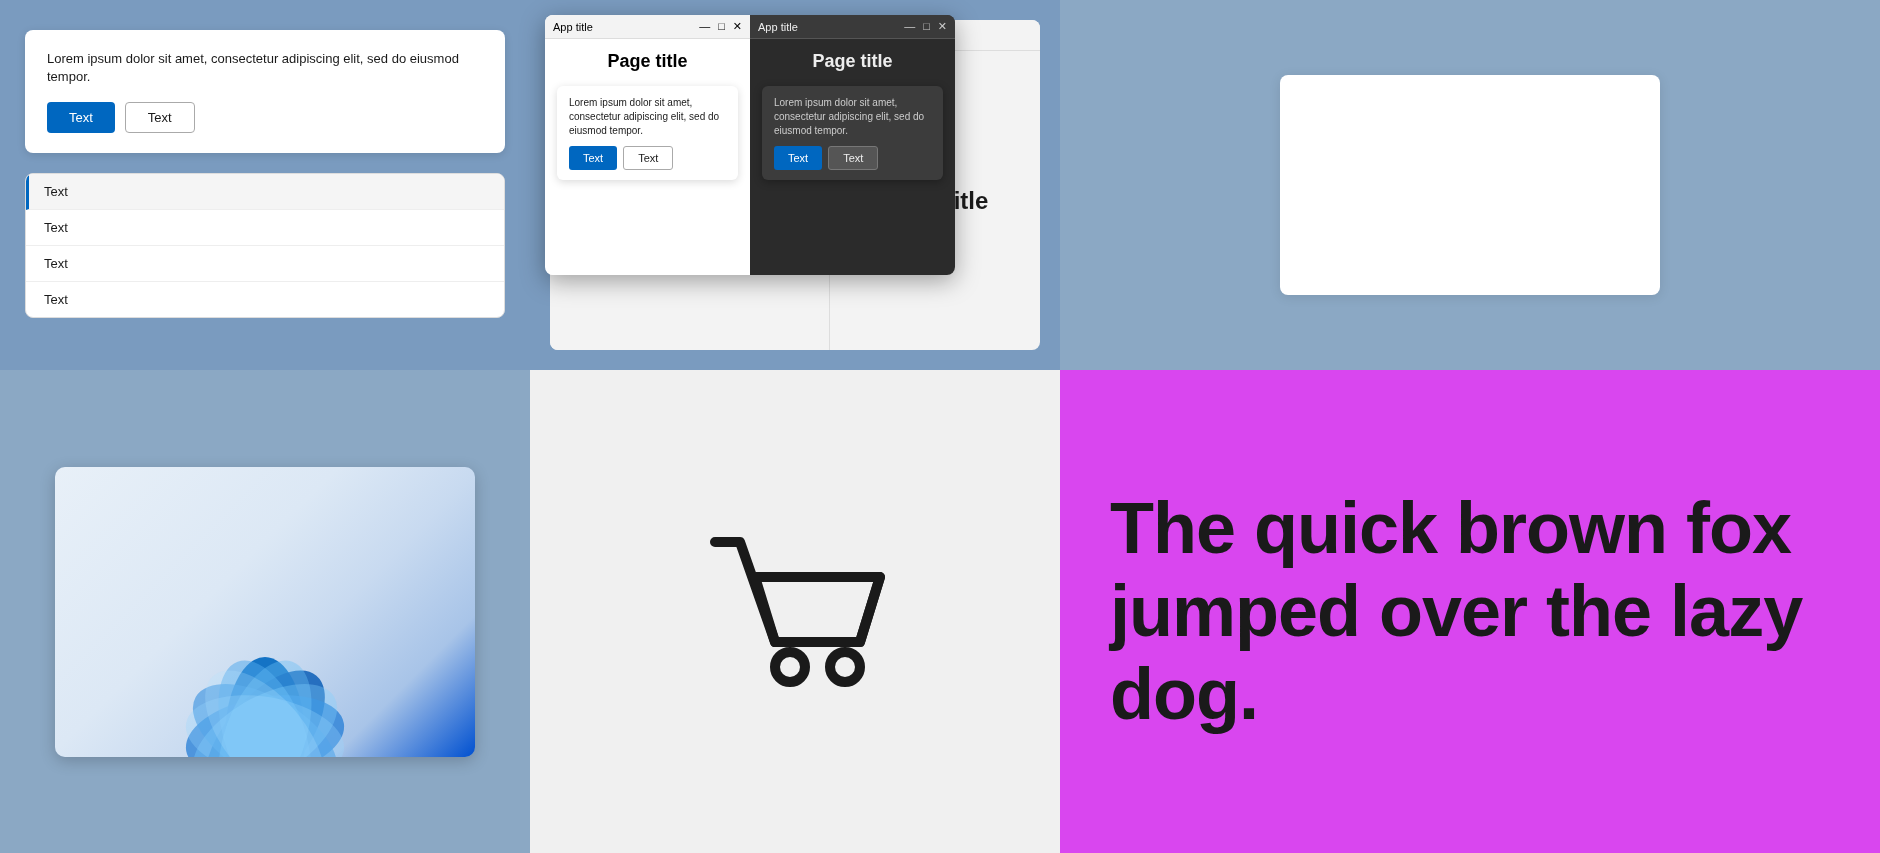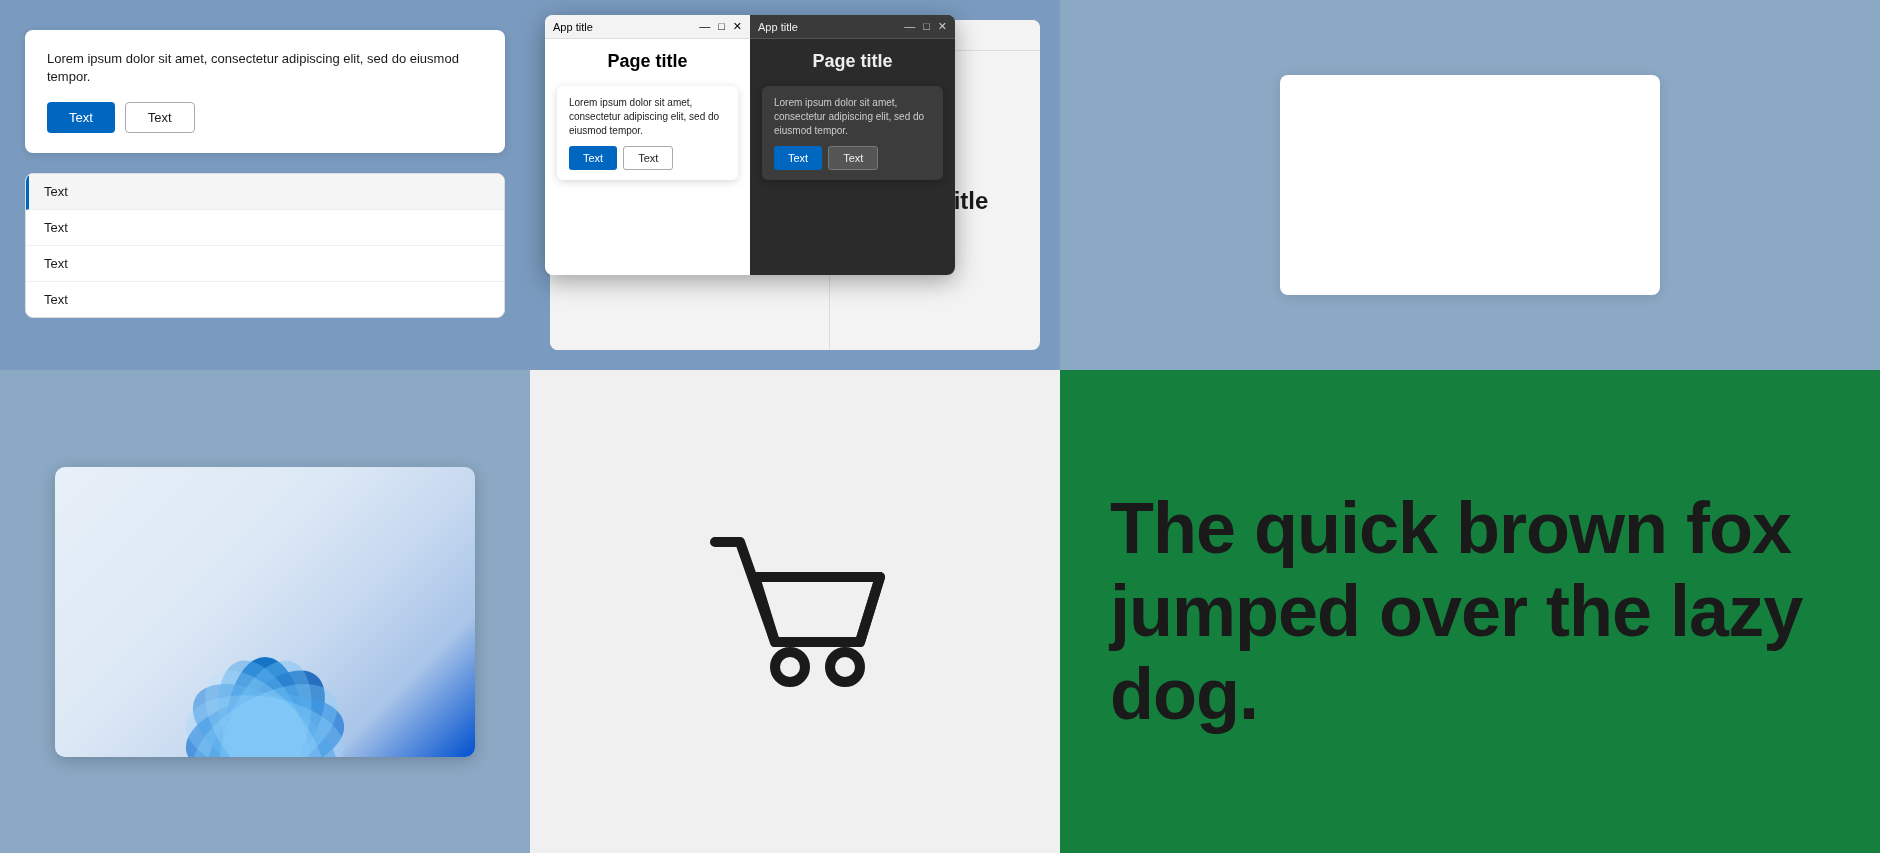--- a/index.html
+++ b/index.html
@@ -267,21 +267,21 @@
       align-items: center;
       justify-content: center;
     }
     .cart-svg {
       width: 220px;
       height: 220px;
     }
 
     
     .cell-bottom-right {
-      background: #15803d;
+      background: #d946ef;
       grid-column: 3 / 4;
       grid-row: 2 / 3;
       display: flex;
       align-items: center;
       justify-content: flex-start;
       padding: 40px 50px;
     }
     .showcase-text {
       font-size: 72px;
       font-weight: 900;

